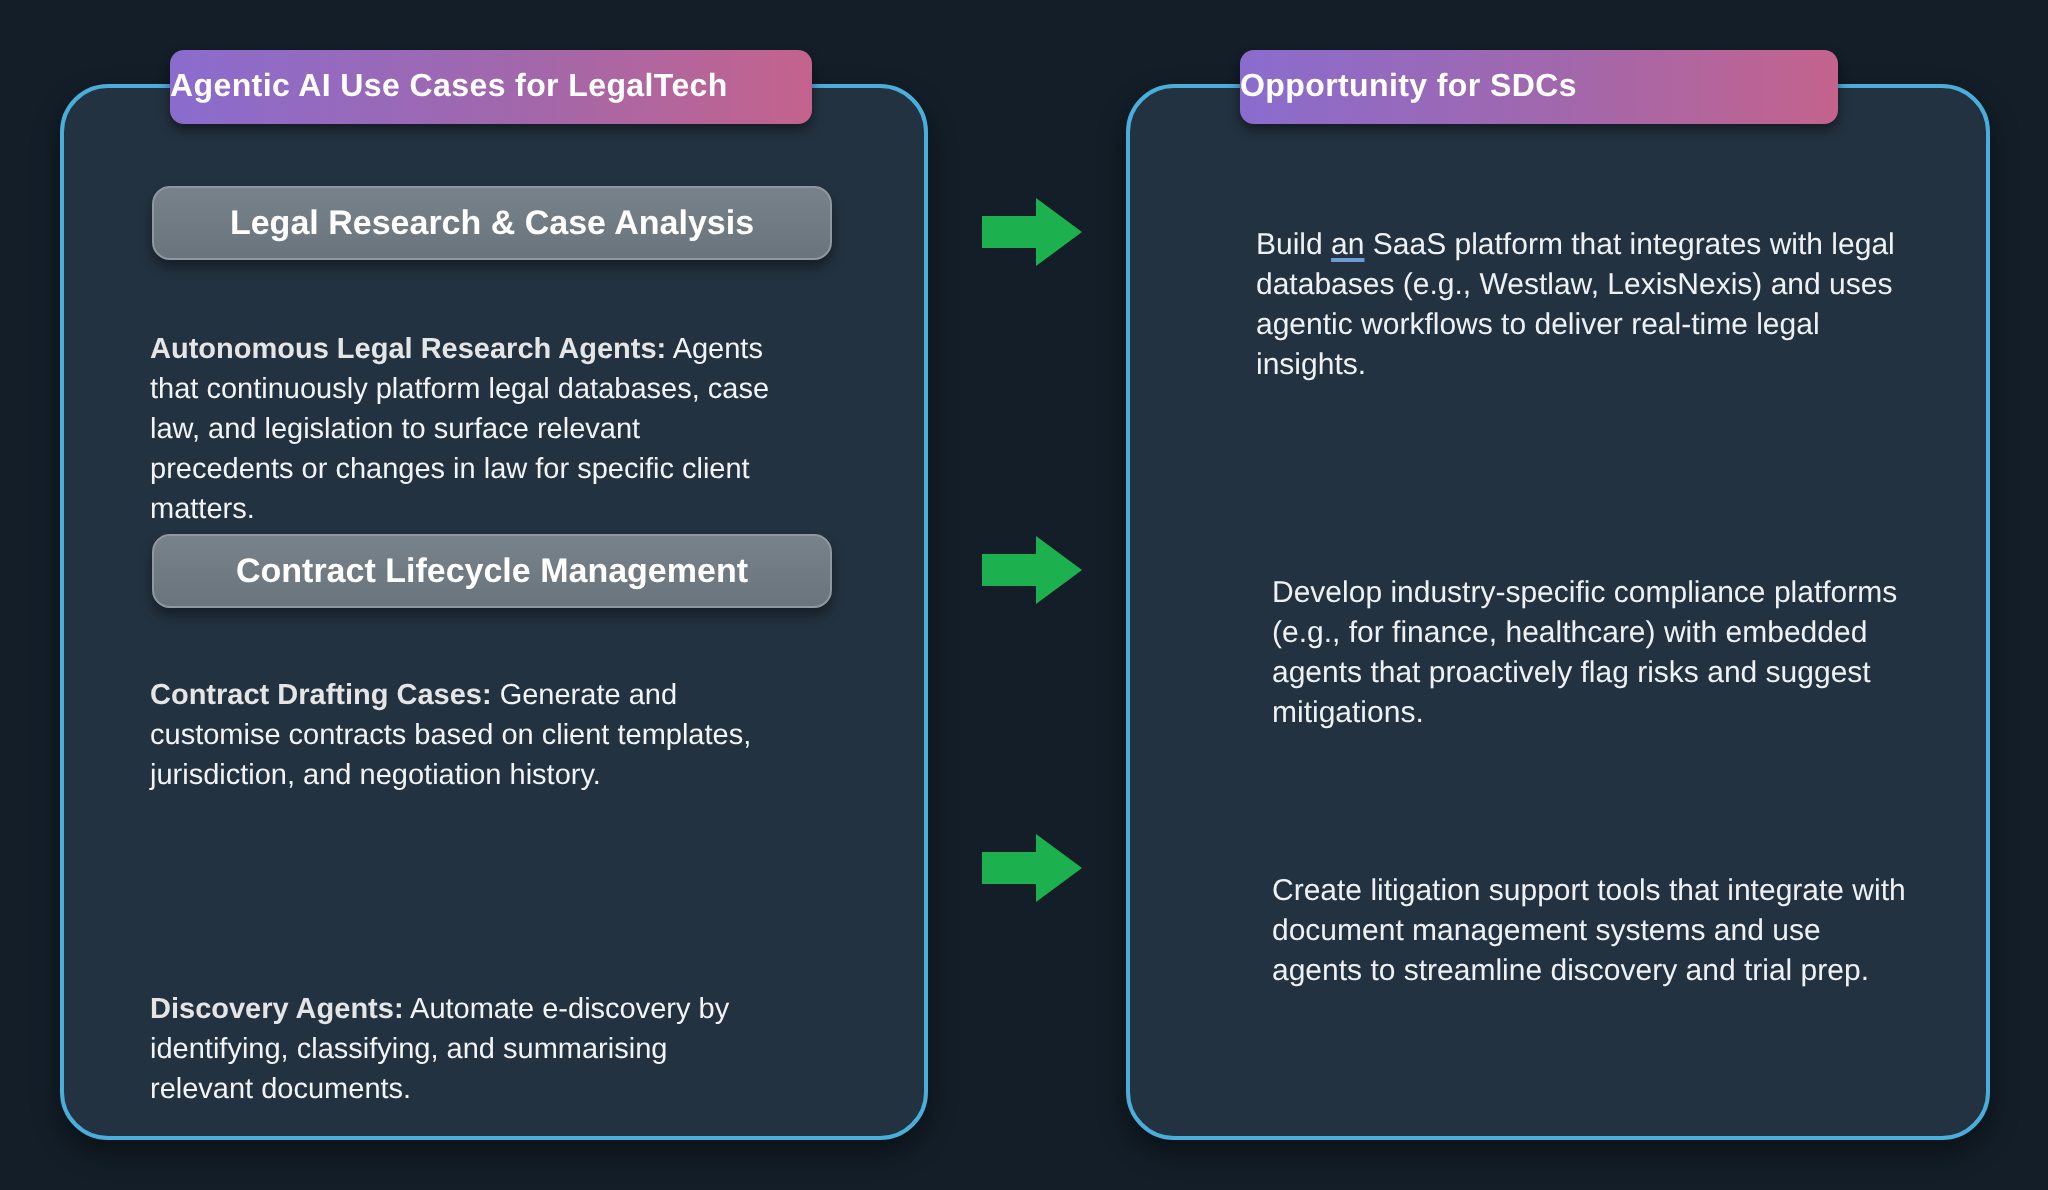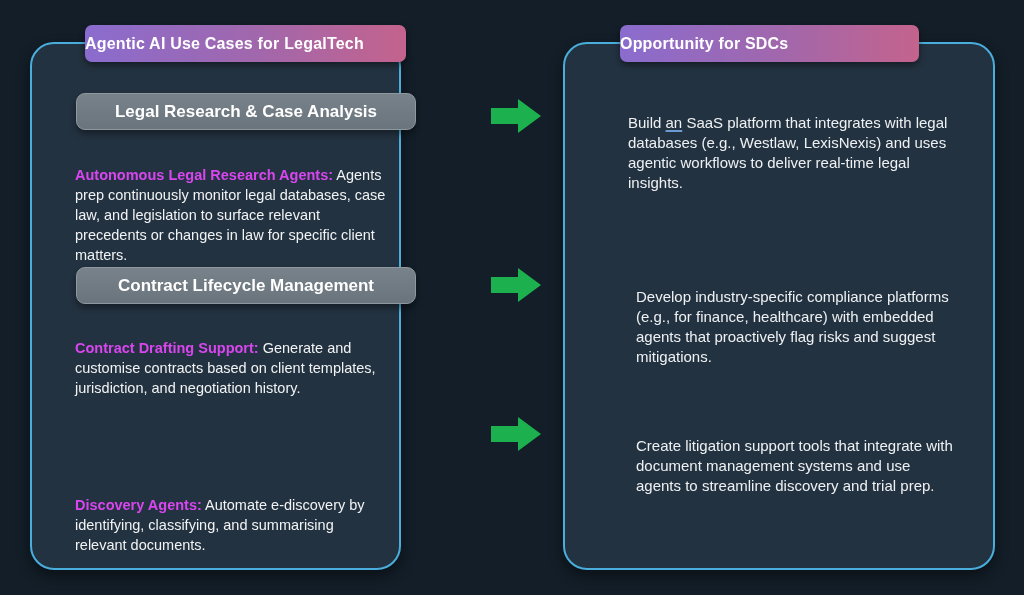--- a/index.html
+++ b/index.html
@@ -9,21 +9,21 @@
     font-family:"Liberation Sans", sans-serif;
     -webkit-font-smoothing:antialiased;
   }
   .panel{
     position:absolute;top:42px;height:528px;box-sizing:border-box;
     background:#233240;
     border:2px solid #4aaedc;
     border-radius:24px;
     box-shadow:0 6px 14px rgba(0,0,0,.45);
   }
-  .panel.left{left:30px;width:371px;}
+  .panel.left{left:30px;width:434px;}
   .panel.right{left:563px;width:432px;}
 
   .badge{
     position:absolute;top:25px;height:37px;z-index:5;box-sizing:border-box;
     border-radius:7px;
     background:linear-gradient(90deg,#8a6cce 0%,#a267ab 55%,#c4638d 100%);
     color:#ffffff;font-weight:bold;font-size:16px;letter-spacing:.2px;
     display:flex;align-items:center;
     box-shadow:0 3px 6px rgba(0,0,0,.45);
   }
@@ -40,21 +40,21 @@
     box-shadow:0 4px 6px rgba(0,0,0,.38);
   }
   .btn-1{top:49px;}
   .btn-2{top:223px;}
   .btn-3{top:379px;}
 
   .body-text{
     position:absolute;left:43px;width:314px;
     color:#f1f3f4;font-size:14.5px;line-height:20px;
   }
-  .body-text b{color:#d946ef;}
+  .body-text b{color:#e5e5e5;}
   .bt-1{top:106px;}
   .bt-2{top:279px;}
   .bt-3{top:436px;}
 
   .opp-text{
     position:absolute;width:322px;
     color:#eef1f3;font-size:15px;line-height:20px;
   }
   .opp-1{left:63px;top:54px;}
   .opp-2{left:71px;top:228px;}
@@ -73,26 +73,26 @@
   .arrow-3{top:415px;}
   .arrow svg{display:block;width:50px;height:38px;}
 </style>
 </head>
 <body>
 
 <div class="panel left">
   <div class="section-btn btn-1">
     <span>Legal Research &amp; Case Analysis</span>
   </div>
-  <p class="body-text bt-1"><b>Autonomous Legal Research Agents:</b><span> Agents prep continuously monitor legal databases, case law, and legislation to surface relevant precedents or changes in law for specific client matters.</span></p>
+  <p class="body-text bt-1"><b>Autonomous Legal Research Agents:</b><span> Agents that continuously platform legal databases, case law, and legislation to surface relevant precedents or changes in law for specific client matters.</span></p>
 
   <div class="section-btn btn-2">
     <span>Contract Lifecycle Management</span>
   </div>
-  <p class="body-text bt-2"><b>Contract Drafting Support:</b><span> Generate and customise contracts based on client templates, jurisdiction, and negotiation history.</span></p>
+  <p class="body-text bt-2"><b>Contract Drafting Cases:</b><span> Generate and customise contracts based on client templates, jurisdiction, and negotiation history.</span></p>
 
   <p class="body-text bt-3"><b>Discovery Agents:</b><span> Automate e-discovery by identifying, classifying, and summarising relevant documents.</span></p>
 </div>
 
 <div class="panel right">
   <p class="opp-text opp-1"><span>Build </span><span class="grammar-underline">an</span><span> SaaS platform that integrates with legal databases (e.g., Westlaw, LexisNexis) and uses agentic workflows to deliver real-time legal insights.</span></p>
 
   <p class="opp-text opp-2">Develop industry-specific compliance platforms (e.g., for finance, healthcare) with embedded agents that proactively flag risks and suggest mitigations.</p>
 
   <p class="opp-text opp-3">Create litigation support tools that integrate with document management systems and use agents to streamline discovery and trial prep.</p>

